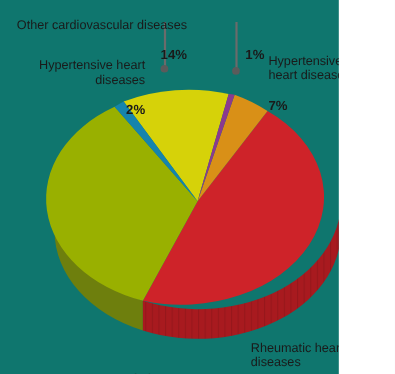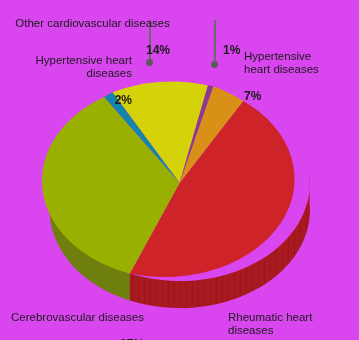--- a/index.html
+++ b/index.html
@@ -2,23 +2,23 @@
 <html><head>
 <meta charset="utf-8">
 <style>
   html, body {
     margin: 0;
     padding: 0;
     background: #ffffff;
   }
   #page {
     position: relative;
-    width: 359px;
+    width: 308px;
     height: 340px;
-    background: #d946ef;
+    background: #0f766e;
     overflow: hidden;
     font-family: "Liberation Sans", sans-serif;
     color: #1a1a1a;
   }
   .label {
     position: absolute;
     font-size: 11.5px;
     line-height: 13.5px;
     color: #1a1a1a;
     white-space: pre-line;
@@ -127,21 +127,21 @@
     <span class="pct">1%</span>
   </div>
 
   <div class="label lbl-hyper">
     <span>Hypertensive
 heart diseases</span><br>
     <span class="pct">7%</span>
   </div>
 
   <div class="label lbl-cerebro">
-    <span>Cerebrovascular diseases</span><br>
+    <br>
     <span class="pct">37%</span>
   </div>
 
   <div class="label lbl-ischaemic">
     <span>Rheumatic heart diseases</span><br>
     <span class="pct">38%</span>
   </div>
 
 </div>
 

